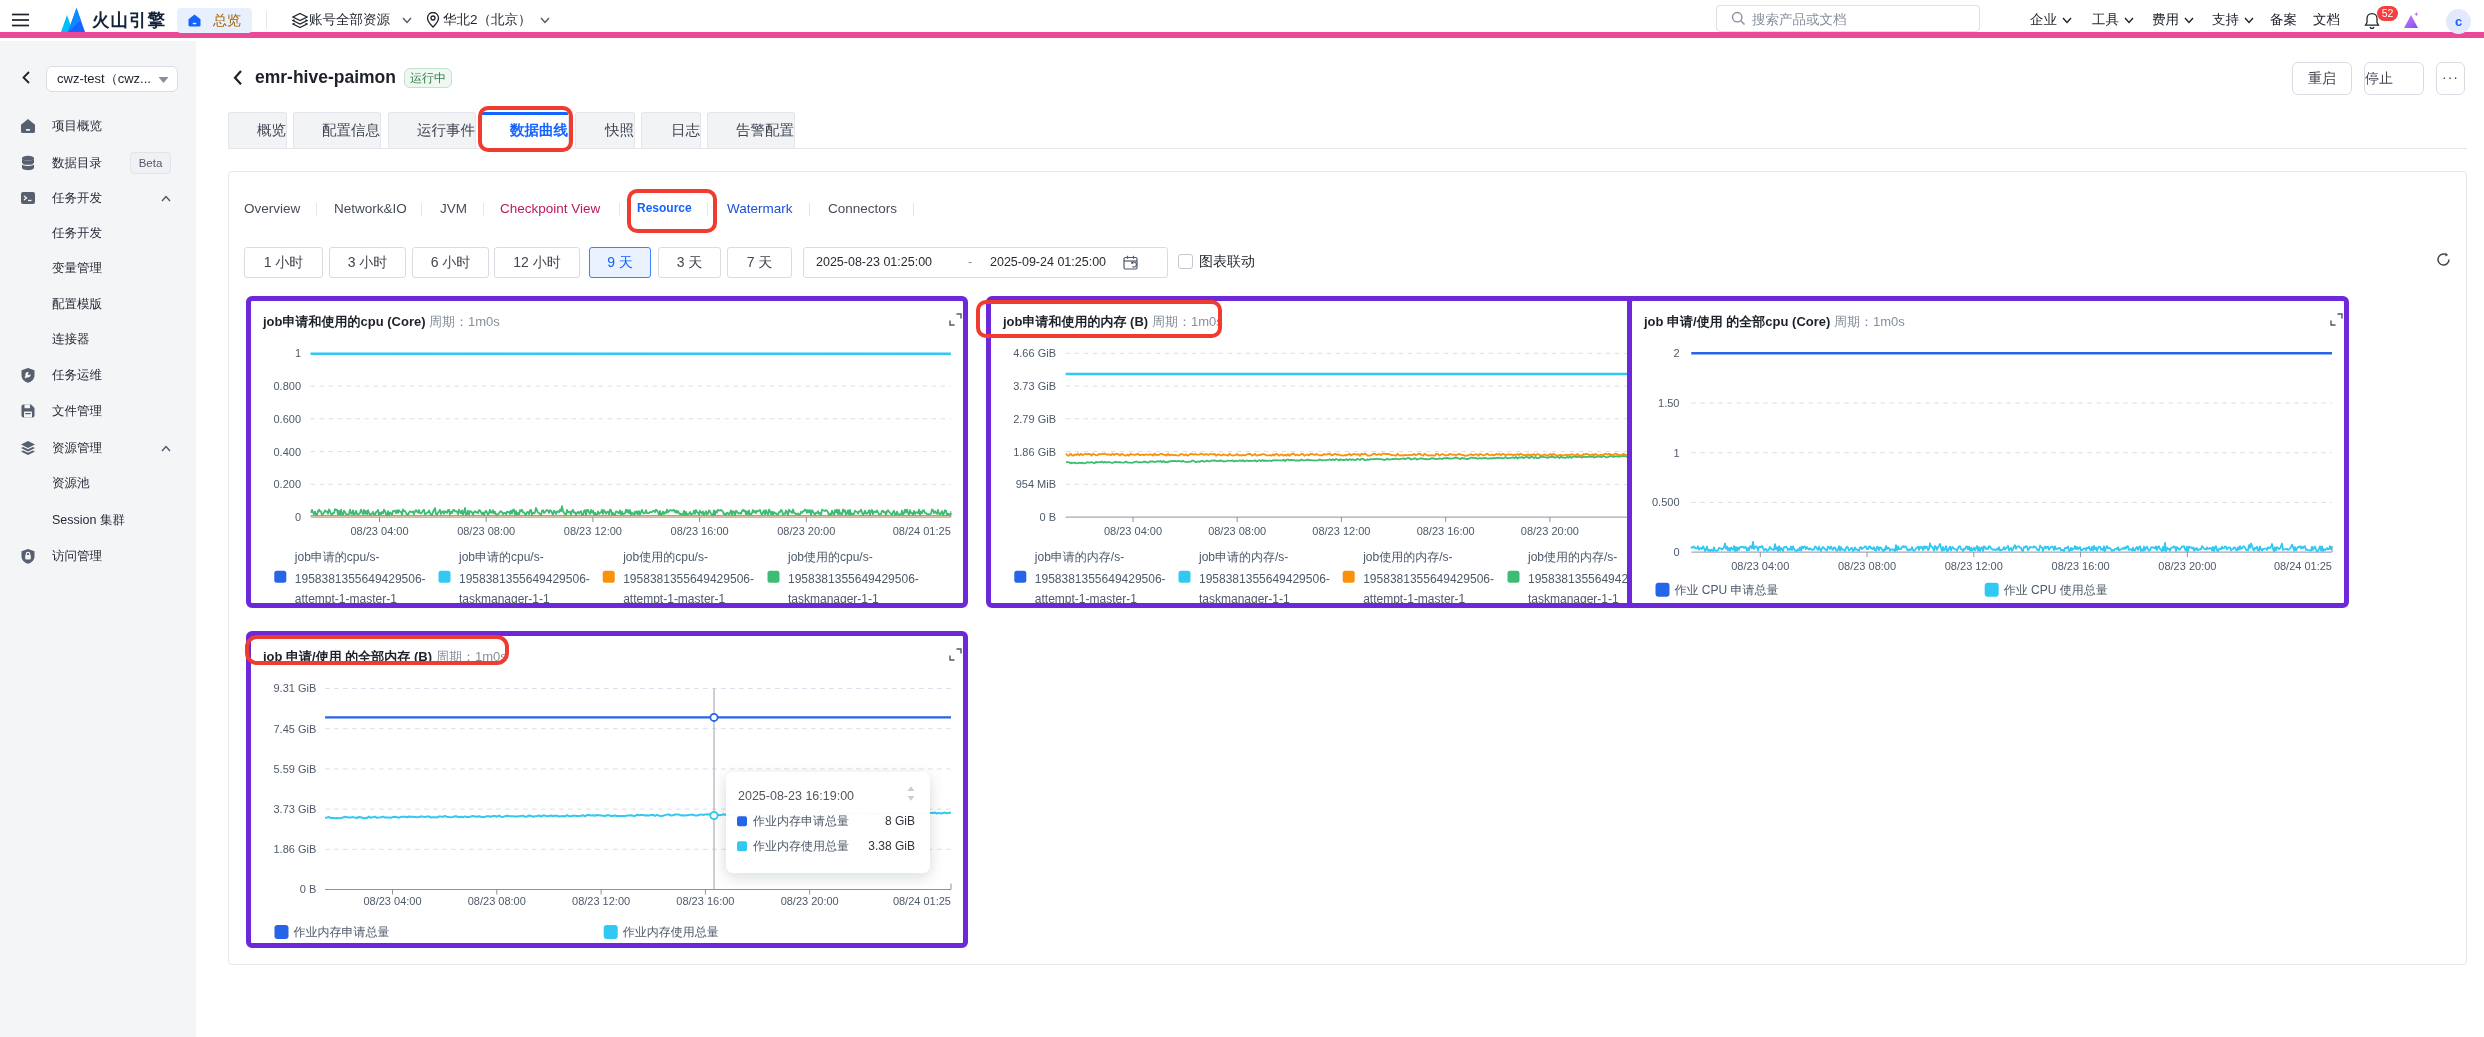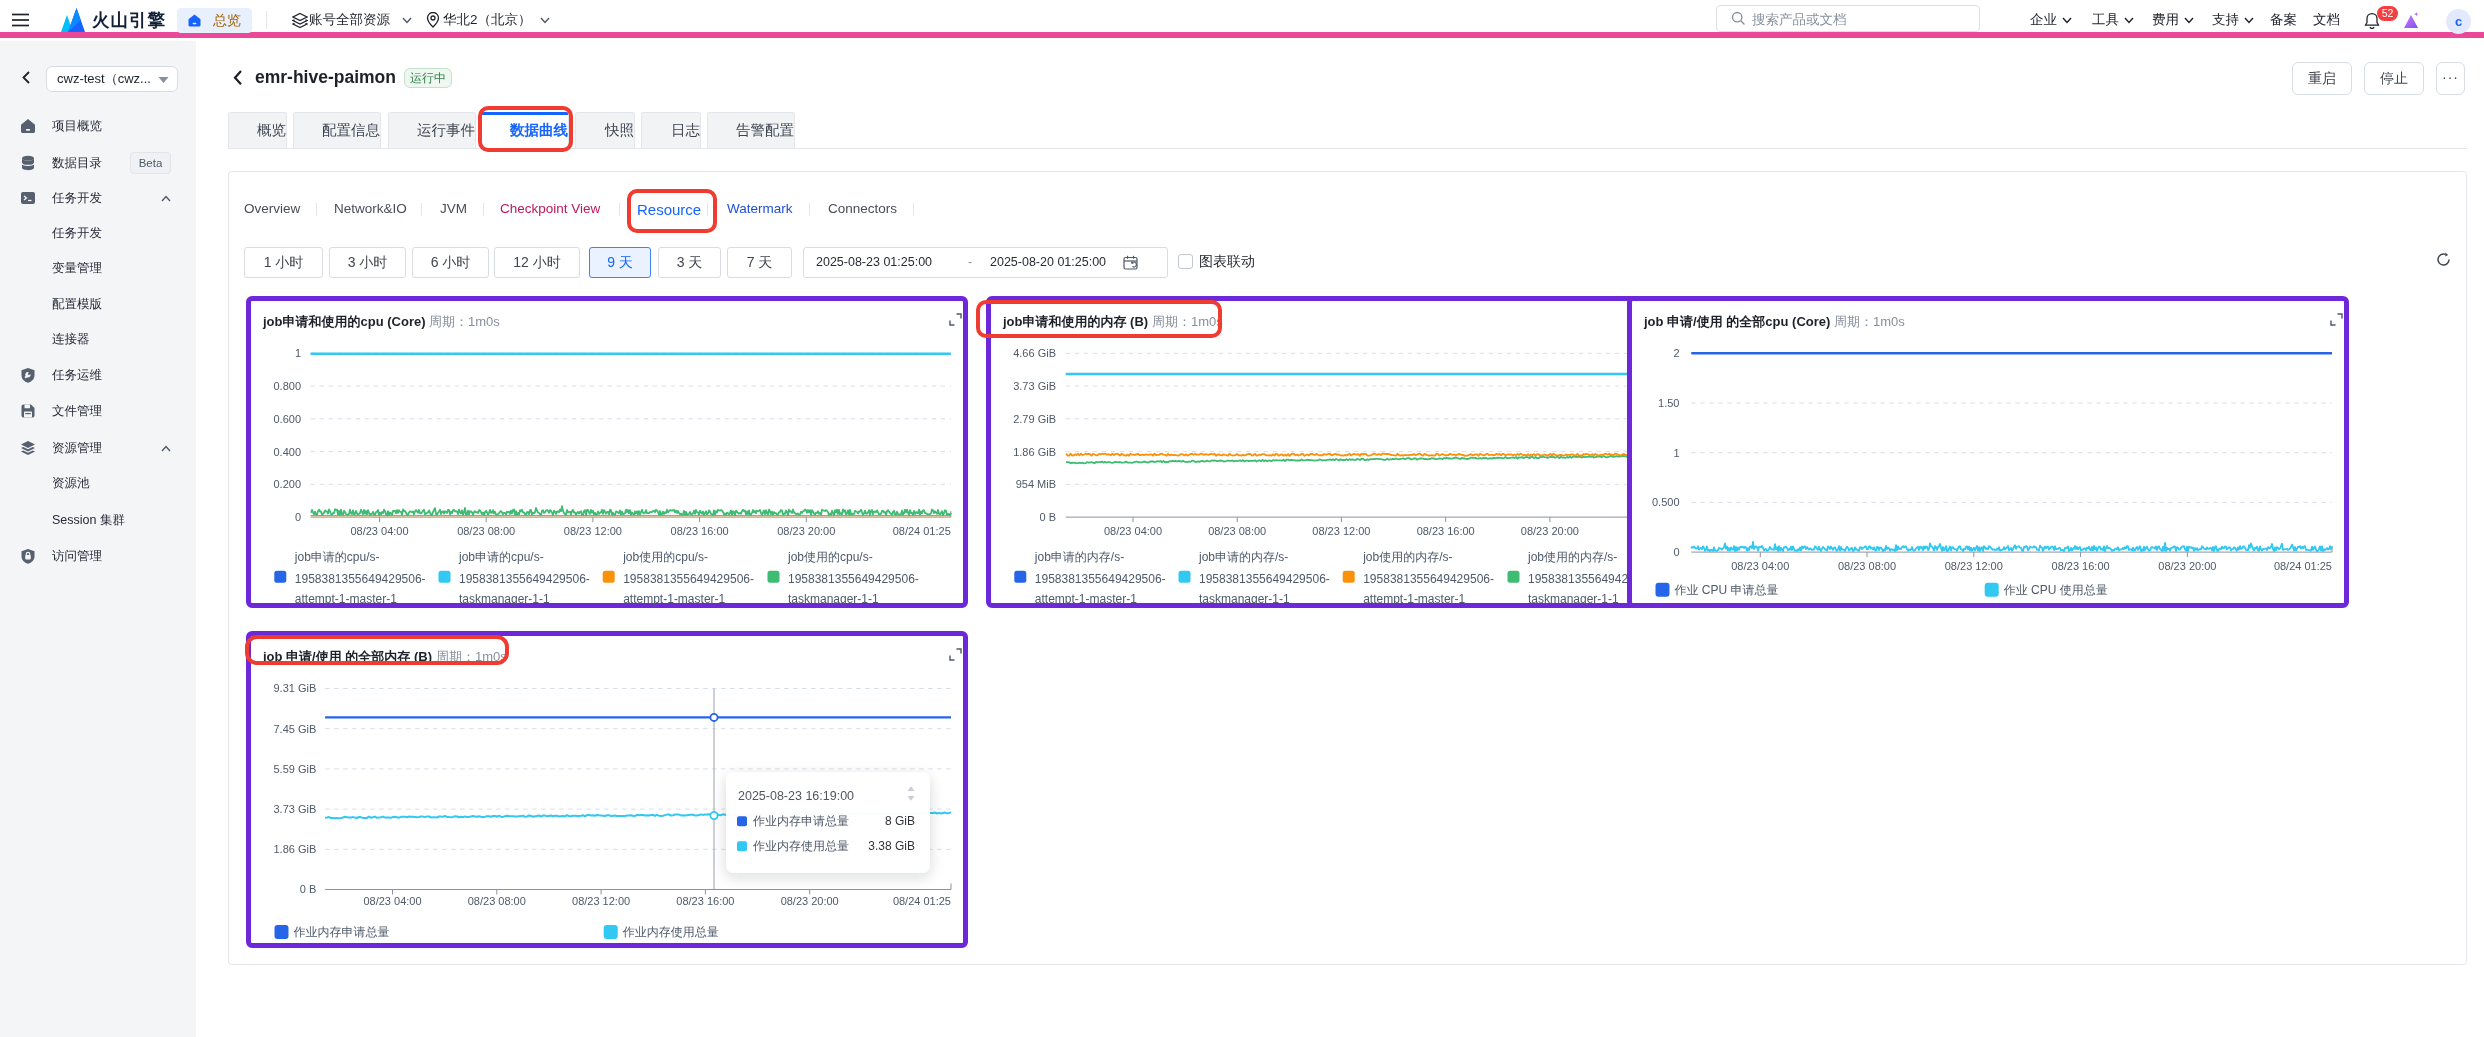--- a/index.html
+++ b/index.html
@@ -161,56 +161,56 @@
       <path d="M6.3 7 L6.3 6 a1.7 1.7 0 0 1 3.4 0 L9.7 7" stroke="#f4f5f7" stroke-width="1.2" fill="none"></path>
     </svg>
     <div class="mi" style="top:507px;line-height:17px">访问管理</div>
   </div>
 <svg class="abs" style="left:233px;top:70px" width="9" height="15">
     <path d="M8 1 L2 7.7 L8 14.3" stroke="#1d2129" stroke-width="2.2" fill="none"></path>
   </svg>
 <div class="abs" style="left:255px;top:67px;font-size:17.5px;font-weight:bold;color:#1d2129">emr-hive-paimon</div>
 <div class="abs" style="left:404px;top:68px;width:48px;height:20px;background:#eef7f0;border:1px solid #c2e2cd;border-radius:6px;font-size:12px;color:#327d4a;text-align:center;line-height:19px">运行中</div>
 <div class="abs" style="left:2292px;top:62px;width:60px;height:33px;background:#fff;border:1px solid #d8dce3;border-radius:6px;font-size:14px;color:#42464e;text-align:center;line-height:31px">重启</div>
-<div class="abs" style="left:2364px;top:62px;width:60px;height:33px;background:#fff;border:1px solid #d8dce3;border-radius:6px;font-size:14px;color:#42464e;text-align:center;line-height:31px">停止</div>
+<div class="abs" style="left:2364px;top:62px;width:60px;height:33px;background:#fff;border:1px solid #d8dce3;border-radius:6px;font-size:14px;color:#42464e;text-align:left;line-height:31px">停止</div>
 <div class="abs" style="left:2436px;top:62px;width:29px;height:33px;background:#fff;border:1px solid #d8dce3;border-radius:6px;font-size:14px;color:#42464e;text-align:center;line-height:29px;letter-spacing:1px">···</div>
 <div class="abs" style="left:228px;top:148px;width:2239px;height:1px;background:#e5e6eb"></div>
 <div class="tab" style="left:228px;width:59px">概览</div>
 <div class="tab" style="left:293px;width:88px">配置信息</div>
 <div class="tab" style="left:388px;width:88px">运行事件</div>
 <div class="tab on" style="left:481px;width:88px">数据曲线</div>
 <div class="tab" style="left:575px;width:60px">快照</div>
 <div class="tab" style="left:641px;width:60px">日志</div>
 <div class="tab" style="left:707px;width:88px">告警配置</div>
 <div class="card"></div>
 <div class="abs" style="left:244px;top:201px;font-size:13.5px;color:#474d58">Overview</div>
 <div class="abs" style="left:334px;top:201px;font-size:13.5px;color:#474d58">Network&amp;IO</div>
 <div class="abs" style="left:440px;top:201px;font-size:13.5px;color:#474d58">JVM</div>
 <div class="abs" style="left:500px;top:201px;font-size:13.5px;color:#be185d">Checkpoint View</div>
-<div class="abs" style="left:637px;top:201px;font-size:15px;color:#1664ff;font-weight:normal">Resource</div>
+<div class="abs" style="left:637px;top:201px;font-size:12px;color:#1664ff;font-weight:bold">Resource</div>
 <div class="abs" style="left:727px;top:201px;font-size:13.5px;color:#1d4ed8">Watermark</div>
 <div class="abs" style="left:828px;top:201px;font-size:13.5px;color:#474d58">Connectors</div>
 <div class="abs" style="left:316px;top:203px;width:1px;height:13px;background:#e5e6eb"></div>
 <div class="abs" style="left:421px;top:203px;width:1px;height:13px;background:#e5e6eb"></div>
 <div class="abs" style="left:483px;top:203px;width:1px;height:13px;background:#e5e6eb"></div>
 <div class="abs" style="left:619px;top:203px;width:1px;height:13px;background:#e5e6eb"></div>
 <div class="abs" style="left:707px;top:203px;width:1px;height:13px;background:#e5e6eb"></div>
 <div class="abs" style="left:809px;top:203px;width:1px;height:13px;background:#e5e6eb"></div>
 <div class="abs" style="left:913px;top:203px;width:1px;height:13px;background:#e5e6eb"></div>
 <div class="tbtn" style="left:244px;width:79px">1 小时</div>
 <div class="tbtn" style="left:329px;width:77px">3 小时</div>
 <div class="tbtn" style="left:412px;width:77px">6 小时</div>
 <div class="tbtn" style="left:494px;width:86px">12 小时</div>
 <div class="tbtn on" style="left:589px;width:62px">9 天</div>
 <div class="tbtn" style="left:658px;width:63px">3 天</div>
 <div class="tbtn" style="left:727px;width:65px">7 天</div>
 <div class="abs" style="left:803px;top:247px;width:365px;height:31px;border:1px solid #d9dce1;border-radius:3px"></div>
 <div class="abs" style="left:816px;top:255px;font-size:12.5px;color:#272b33">2025-08-23 01:25:00</div>
 <div class="abs" style="left:968px;top:255px;font-size:12.5px;color:#86909c">-</div>
-<div class="abs" style="left:990px;top:255px;font-size:12.5px;color:#272b33">2025-08-20 01:25:00</div>
+<div class="abs" style="left:990px;top:255px;font-size:12.5px;color:#272b33">2025-09-24 01:25:00</div>
 <svg class="abs" style="left:1123px;top:255px" width="15" height="15" viewBox="0 0 15 15" fill="none" stroke="#4e5969" stroke-width="1.2">
 <rect x="1" y="2.5" width="13" height="11.5" rx="1.5"></rect>
     <line x1="1" y1="6" x2="14" y2="6"></line>
     <line x1="4.5" y1="0.8" x2="4.5" y2="3.8"></line>
     <line x1="10.5" y1="0.8" x2="10.5" y2="3.8"></line>
     <path d="M9.5 11.5 a2.4 2.4 0 1 0 -0.5 -3.4" stroke-width="1.1"></path>
     <path d="M8.6 6.7 l0.3 1.6 1.6 -0.3" stroke-width="1.1"></path>
   </svg>
 <div class="abs" style="left:1178px;top:254px;width:15px;height:15px;border:1.5px solid #c3c7ce;border-radius:3px;background:#fff"></div>
 <div class="abs" style="left:1199px;top:253px;font-size:14px;color:#1d2129">图表联动</div>

